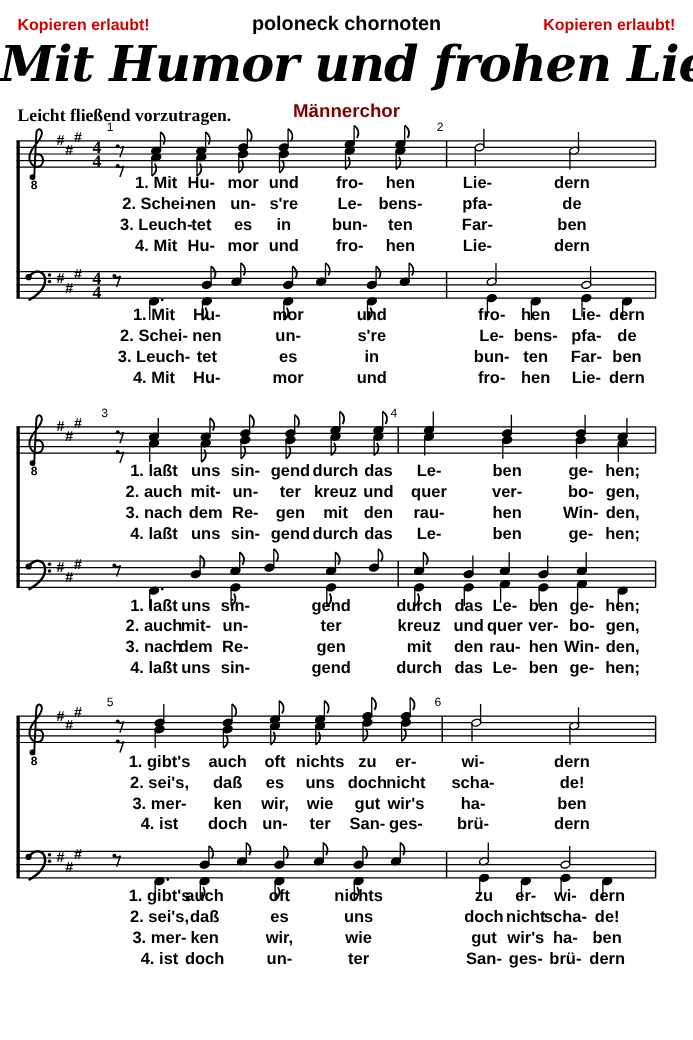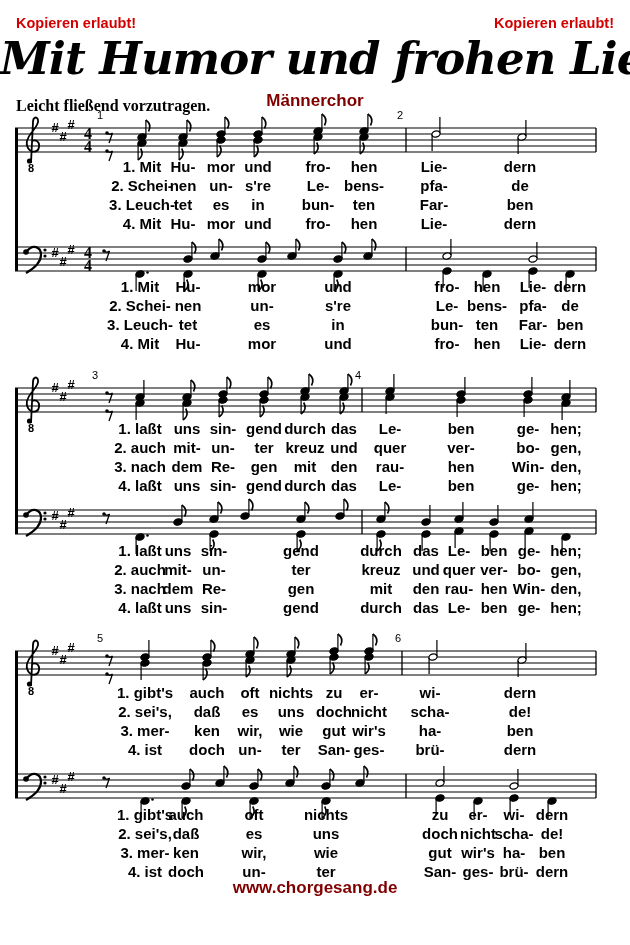--- a/index.html
+++ b/index.html
@@ -30,20 +30,21 @@
   text.sharp{font-size:13px;font-weight:bold;text-anchor:middle;}
   text.tsig{font-family:"Liberation Serif",serif;font-size:16px;font-weight:bold;text-anchor:middle;}
   text.mnum{font-size:11px;text-anchor:middle;}
   text.oct{font-size:11px;font-weight:bold;text-anchor:middle;}
 </style>
 </head>
 <body>
 
 <div class="page">
   <div class="copynote copyleft">Kopieren erlaubt!</div>
+  <div class="brand">poloneck chornoten</div>
   <div class="copynote copyright">Kopieren erlaubt!</div>
   <h1 class="title">Mit Humor und frohen Liedern</h1>
   <div class="tempo">Leicht fließend vorzutragen.</div>
   <div class="ensemble">Männerchor</div>
   <div id="score">
       <div class="sysbar" style="top:128px;height:143px"></div>
       <svg width="630" height="72" class="staff" style="top: 108px;">
         <line x1="15" y1="20" x2="596" y2="20" stroke="#000" stroke-width="1.1"></line>
         <line x1="15" y1="26" x2="596" y2="26" stroke="#000" stroke-width="1.1"></line>
         <line x1="15" y1="32" x2="596" y2="32" stroke="#000" stroke-width="1.1"></line>
@@ -824,14 +825,13 @@
         <span class="syl" style="left: 145px;">4.&nbsp;ist</span>
         <span class="syl" style="left: 186px;">doch</span>
         <span class="syl" style="left: 254px;">un-</span>
         <span class="syl" style="left: 326px;">ter</span>
         <span class="syl" style="left: 440px;">San-</span>
         <span class="syl" style="left: 478px;">ges-</span>
         <span class="syl" style="left: 514px;">brü-</span>
         <span class="syl" style="left: 552px;">dern</span>
       </div>
     </div>
-  <div class="footer">www.chorgesang.de</div>
 </div>
 
 </body></html>

